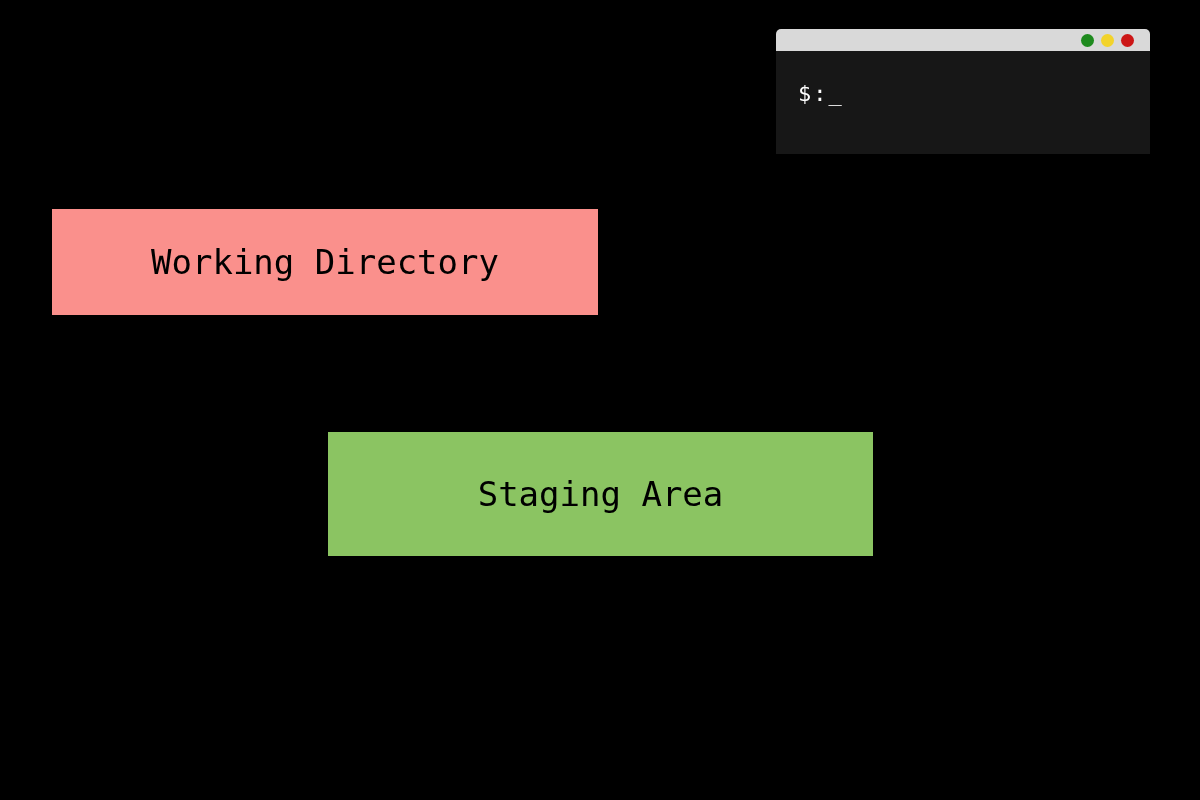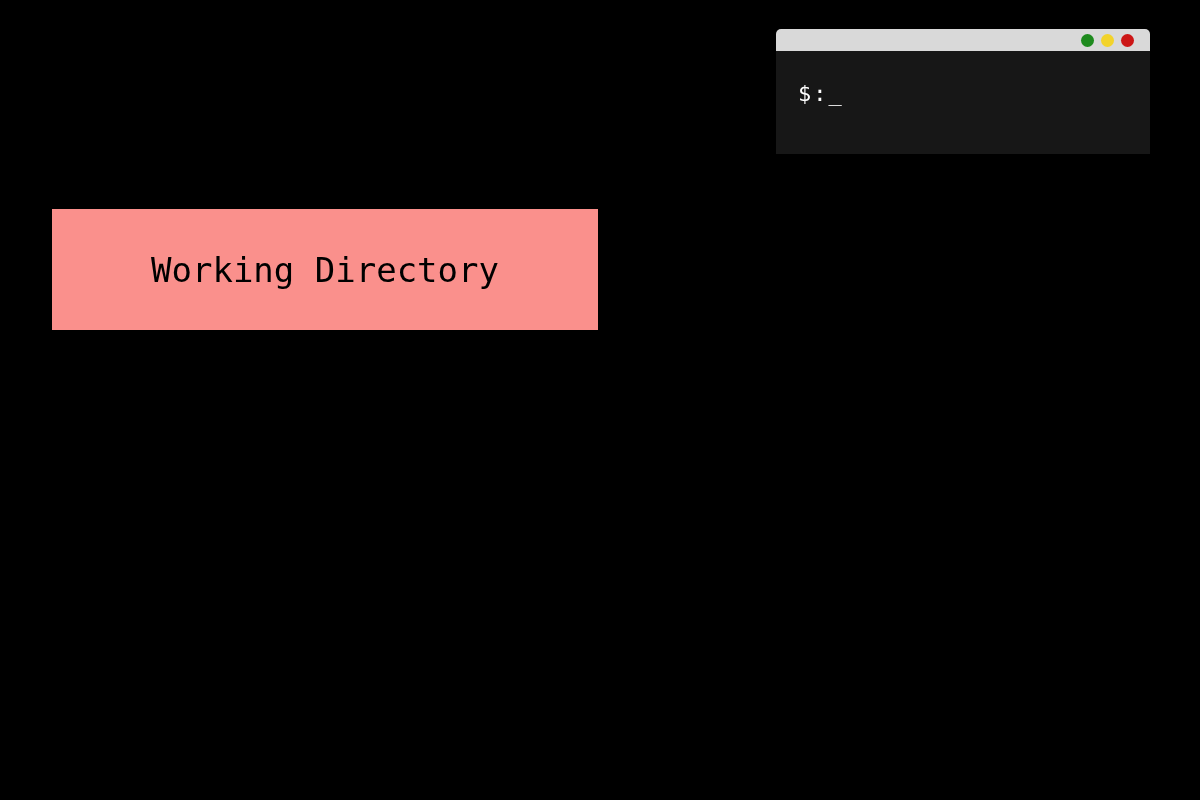--- a/index.html
+++ b/index.html
@@ -59,21 +59,21 @@
     position: absolute;
     display: flex;
     align-items: center;
     justify-content: center;
   }
   .box span {
     color: #000000;
     font-size: 34px;
     white-space: nowrap;
   }
-  .box-working   { left: 52px;  top: 209px; width: 546px; height: 121px; }
+  .box-working   { left: 52px;  top: 209px; width: 546px; height: 106px; }
   .box-staging   { left: 328px; top: 432px; width: 545px; height: 124px; }
   .box-gitrepo   { left: 602px; top: 653px; width: 547px; height: 126px; }
 </style>
 </head>
 <body>
 
 <div class="stage">
 
   <div class="terminal">
     <div class="titlebar">
@@ -83,15 +83,18 @@
     </div>
     <div class="term-body" style="background-color: rgb(23, 23, 23);">
       <span class="prompt">$:_</span>
     </div>
   </div>
 
   <div class="box box-working" style="background-color: rgb(250, 144, 140);">
     <span>Working Directory</span>
   </div>
 
+  <div class="box box-staging" style="background-color: rgb(139, 196, 98);">
+    <span>Staging Area</span>
+  </div>
 
 
 </div>
 
 </body></html>

